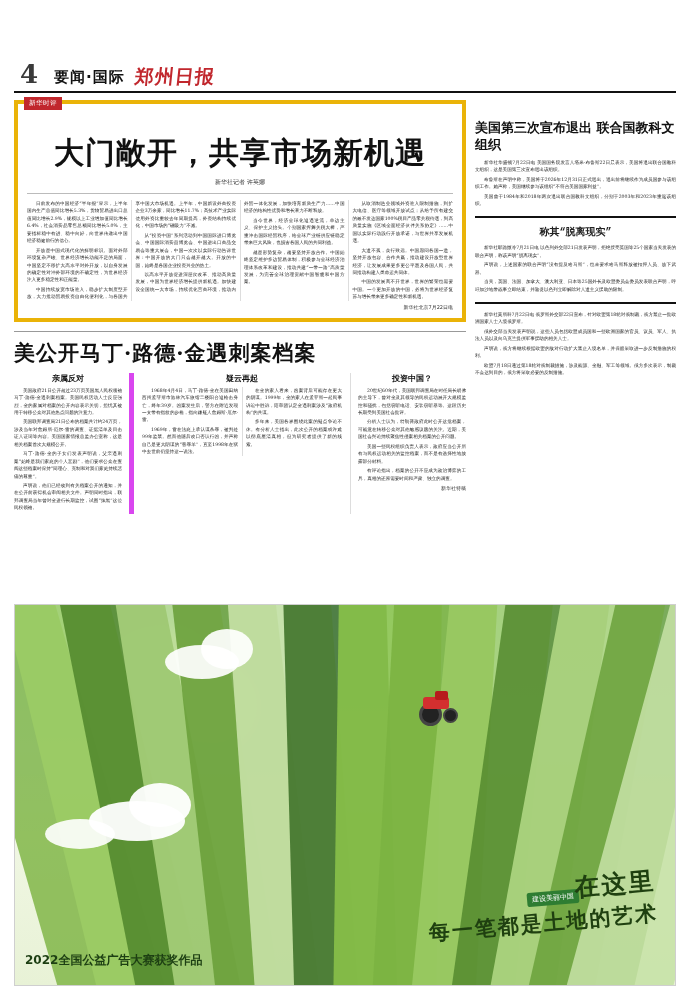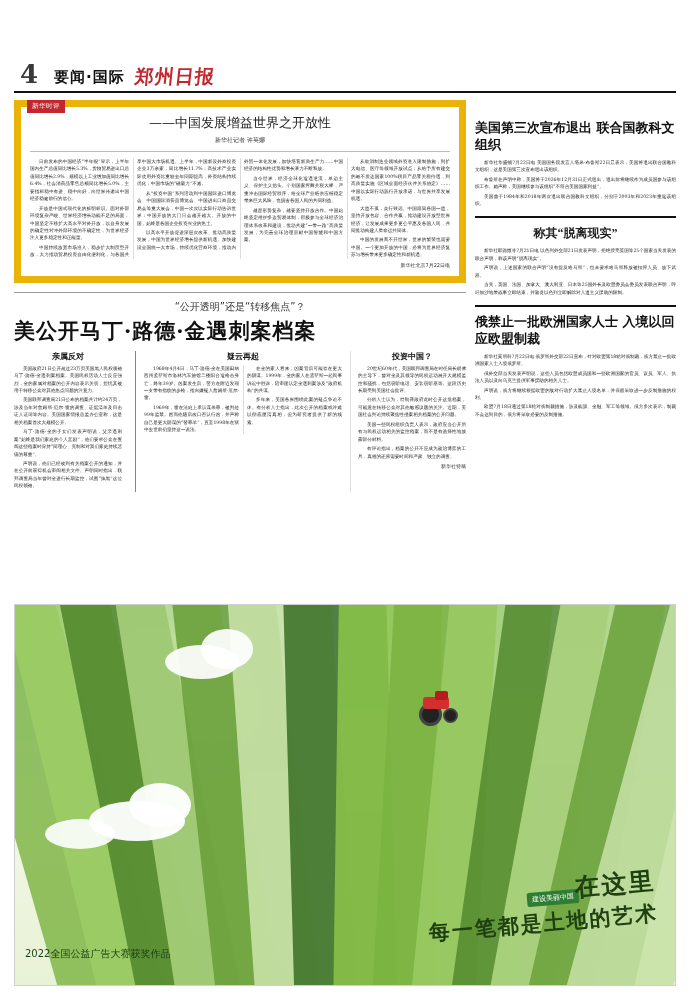--- a/index.html
+++ b/index.html
@@ -41,21 +41,21 @@
     letter-spacing:1px;line-height:1;padding-bottom:1px;
     transform:skewX(-6deg);
   }
 
   
   .content{display:flex;gap:9px;margin-top:7px;}
   .col-left{width:452px;}
   .col-right{width:201px;margin-top:20px;}
 
   
-  .lead-box{border:7px solid #eab308;padding:7px 9px 8px;position:relative;}
+  .lead-box{border:4px solid #eab308;padding:20px 9px 8px;position:relative;}
   .tag{
     position:absolute;top:-7px;left:6px;background:#c1272d;color:#fff;
     font-size:6.5px;padding:2px 5px;letter-spacing:.5px;
   }
   .lead-headline{
     text-align:center;font-size:30px;font-weight:bold;letter-spacing:1px;
     margin:9px 0 4px;font-family:"DejaVu Serif","Liberation Serif",serif;
     color:#111;
   }
   .lead-sub{
@@ -80,33 +80,33 @@
   .feature-headline{
     text-align:left;font-size:21px;font-weight:bold;color:#111;
     font-family:"DejaVu Serif","Liberation Serif",serif;letter-spacing:1px;
     margin-bottom:6px;
   }
   .sub-col-head{
     font-size:8px;font-weight:bold;text-align:center;color:#111;
     margin:0 0 3px;font-family:"DejaVu Serif","Liberation Serif",serif;
   }
   .feature-grid{display:flex;gap:8px;}
-  .fg-left{width:108px;border-right:1px solid #d946ef;padding-right:13px;}
+  .fg-left{width:108px;border-right:5px solid #d946ef;padding-right:7px;}
   .fg-mid{flex:1;}
   .fg-right{width:108px;border-left:1px solid #ddd;padding-left:7px;}
 
   
   .rail-item{margin-bottom:9px;}
   .rail-head{
     font-size:13px;font-weight:bold;line-height:1.3;color:#111;
     font-family:"DejaVu Serif","Liberation Serif",serif;margin-bottom:5px;
   }
   .rail-sub{
-    font-size:12px;font-weight:bold;text-align:center;color:#222;margin:4px 0 5px;
-    font-family:Liberation Serif, serif;
+    font-size:10px;font-weight:bold;text-align:center;color:#222;margin:4px 0 5px;
+    font-family:Liberation Mono, monospace;
   }
   .rail-rule{border-top:2px solid #111;margin:8px 0 7px;}
   .rail-body{font-size:4.7px;line-height:1.66;text-align:justify;color:#222;text-indent:9px;
     font-family:"DejaVu Serif","Liberation Serif",serif;}
 
   
   .poster{
     position:absolute;left:14px;right:14px;top:604px;height:380px;
     overflow:hidden;border:1px solid #cfcfcf;
     background:linear-gradient(180deg,#dff0fb 0%,#eaf6fd 28%,#f3f8e8 46%,#e8f2d6 100%);
@@ -117,21 +117,21 @@
       linear-gradient(180deg,#cfe9f7 0%,#e6f4fb 38%,rgba(255,255,255,0) 60%);}
   .field{position:absolute;left:-6%;top:0;width:112%;height:100%;}
   .stripe{position:absolute;top:-4%;height:112%;width:14%;transform-origin:top center;}
   .cloudpuff{position:absolute;background:#fff;border-radius:50%;opacity:.92;}
   .tractor{position:absolute;width:44px;height:30px;}
   .tractor .body{position:absolute;left:8px;top:6px;width:26px;height:12px;background:#d32f2f;border-radius:3px;}
   .tractor .cab{position:absolute;left:20px;top:0;width:13px;height:9px;background:#b71c1c;border-radius:2px;}
   .tractor .wheel-b{position:absolute;left:4px;top:12px;width:17px;height:17px;border-radius:50%;background:#222;border:3px solid #444;}
   .tractor .wheel-f{position:absolute;left:28px;top:17px;width:11px;height:11px;border-radius:50%;background:#222;border:2px solid #444;}
   .poster-caption{
-    position:absolute;left:10px;bottom:24px;font-size:10px;color:#1d3f13;font-weight:normal;
+    position:absolute;left:10px;bottom:16px;font-size:12px;color:#1d3f13;font-weight:bold;
   }
   .poster-slogan{
     position:absolute;right:18px;bottom:48px;text-align:right;color:#1f4010;
     font-family:"DejaVu Serif","Liberation Serif",serif;font-weight:bold;
     transform:rotate(-5deg);
   }
   .poster-slogan .l1{font-size:25px;letter-spacing:2px;}
   .poster-slogan .l2{font-size:21px;letter-spacing:2px;margin-top:2px;}
   .poster-badge{
     position:absolute;right:96px;bottom:80px;background:#2e7d32;color:#fff;
@@ -148,40 +148,39 @@
     <div class="section-title">要闻·国际</div>
     <div class="logo">郑州日报</div>
   </div>
 
   <div class="content">
 
     <div class="col-left">
 
       <div class="lead-box">
         <div class="tag">新华时评</div>
-        <div class="lead-sub">——中国发展增益世界之开放性</div>
+        <div class="lead-headline">大门敞开，共享市场新机遇</div>
         <div class="byline">新华社记者 许英娜</div>
         <div class="rule-thin"></div>
         <div class="cols4">
           <p class="body-text">日前发布的中国经济“半年报”显示，上半年国内生产总值同比增长5.3%，货物贸易进出口总值同比增长2.9%，规模以上工业增加值同比增长6.4%，社会消费品零售总额同比增长5.0%，主要指标稳中有进、稳中向好，向世界传递出中国经济稳健前行的信心。</p>
           <p class="body-text">开放是中国式现代化的鲜明标识。面对外部环境复杂严峻、世界经济增长动能不足的局面，中国坚定不移扩大高水平对外开放，以自身发展的确定性对冲外部环境的不确定性，为世界经济注入更多稳定性和正能量。</p>
           <p class="body-text">中国持续放宽市场准入，稳步扩大制度型开放，大力推动贸易投资自由化便利化，与各国共享中国大市场机遇。上半年，中国新设外商投资企业3万余家，同比增长11.7%；高技术产业实际使用外资比重较去年同期提高，外资结构持续优化，中国市场的“磁吸力”不减。</p>
           <p class="body-text">从“投资中国”系列活动到中国国际进口博览会、中国国际消费品博览会、中国进出口商品交易会等重大展会，中国一次次以实际行动告诉世界：中国开放的大门只会越开越大。开放的中国，始终是各国企业投资兴业的热土。</p>
           <p class="body-text">以高水平开放促进深层次改革、推动高质量发展，中国为世界经济增长提供新机遇。加快建设全国统一大市场，持续优化营商环境，推动内外贸一体化发展，加快培育新质生产力……中国经济的结构性优势和增长潜力不断释放。</p>
           <p class="body-text">当今世界，经济全球化遭遇逆流，单边主义、保护主义抬头。个别国家挥舞关税大棒，严重冲击国际经贸秩序，给全球产业链供应链稳定带来巨大风险，也损害各国人民的共同利益。</p>
           <p class="body-text">越是形势复杂，越要坚持开放合作。中国始终坚定维护多边贸易体制，积极参与全球经济治理体系改革和建设，推动共建“一带一路”高质量发展，为完善全球治理贡献中国智慧和中国方案。</p>
           <p class="body-text">从取消制造业领域外资准入限制措施，到扩大电信、医疗等领域开放试点；从给予所有建交的最不发达国家100%税目产品零关税待遇，到高质量实施《区域全面经济伙伴关系协定》……中国以实际行动践行开放承诺，与世界共享发展机遇。</p>
           <p class="body-text">大道不孤，众行致远。中国愿同各国一道，坚持开放包容、合作共赢，推动建设开放型世界经济，让发展成果更多更公平惠及各国人民，共同推动构建人类命运共同体。</p>
           <p class="body-text">中国的发展离不开世界，世界的繁荣也需要中国。一个更加开放的中国，必将为世界经济复苏与增长带来更多确定性和新机遇。</p>
         </div>
         <div class="sig">新华社北京7月22日电</div>
       </div>
 
       <div class="feature">
-        <div class="kicker">“公开透明”还是“转移焦点”？</div>
         <div class="feature-headline">美公开马丁·路德·金遇刺案档案</div>
         <div class="feature-grid">
 
           <div class="fg-left">
             <div class="sub-col-head">亲属反对</div>
             <p class="body-text">美国政府21日公开超过23万页美国黑人民权领袖马丁·路德·金遇刺案档案。美国民权活动人士反应强烈，金的家属对档案的公开内容表示关切，担忧其被用于转移公众对其他热点问题的注意力。</p>
             <p class="body-text">美国联邦调查局21日公布的档案共计约24万页，涉及当年对詹姆斯·厄尔·雷的调查、证据清单及目击证人证词等内容。美国国家情报总监办公室称，这是相关档案首次大规模公开。</p>
             <p class="body-text">马丁·路德·金的子女们发表声明说，父亲遇刺案“始终是我们家庭的个人悲剧”，他们要求公众在查阅这些档案时保持“同理心、克制和对我们家庭持续悲痛的尊重”。</p>
             <p class="body-text">声明说，他们已经收到有关档案公开的通知，并在公开前获得机会审阅相关文件。声明同时指出，联邦调查局当年曾对金进行长期监控，试图“抹黑”这位民权领袖。</p>
           </div>
@@ -228,22 +227,20 @@
         <div class="rail-body">
           <p class="body-text">新华社耶路撒冷7月21日电 以色列外交部21日发表声明，拒绝接受英国等25个国家当天发表的联合声明，称该声明“脱离现实”。</p>
           <p class="body-text">声明说，上述国家的联合声明“没有提及哈马斯”，也未要求哈马斯释放被扣押人员、放下武器。</p>
           <p class="body-text">当天，英国、法国、加拿大、澳大利亚、日本等25国外长及欧盟委员会委员发表联合声明，呼吁加沙地带战事立即结束，并敦促以色列立即解除对人道主义援助的限制。</p>
         </div>
       </div>
 
       <div class="rail-rule"></div>
 
       <div class="rail-item">
-        <div class="rail-head">俄禁止一批欧洲国家人士
-入境以回应欧盟制裁</div>
         <div class="rail-body">
           <p class="body-text">新华社莫斯科7月22日电 俄罗斯外交部22日宣布，针对欧盟第18轮对俄制裁，俄方禁止一批欧洲国家人士入境俄罗斯。</p>
           <p class="body-text">俄外交部当天发表声明说，这些人员包括欧盟成员国和一些欧洲国家的官员、议员、军人、执法人员以及向乌克兰提供军事援助的相关人士。</p>
           <p class="body-text">声明说，俄方将继续根据欧盟的敌对行动扩大禁止入境名单，并保留采取进一步反制措施的权利。</p>
           <p class="body-text">欧盟7月18日通过第18轮对俄制裁措施，涉及能源、金融、军工等领域。俄方多次表示，制裁不会达到目的，俄方将采取必要的反制措施。</p>
         </div>
       </div>
 
     </div>
   </div>

